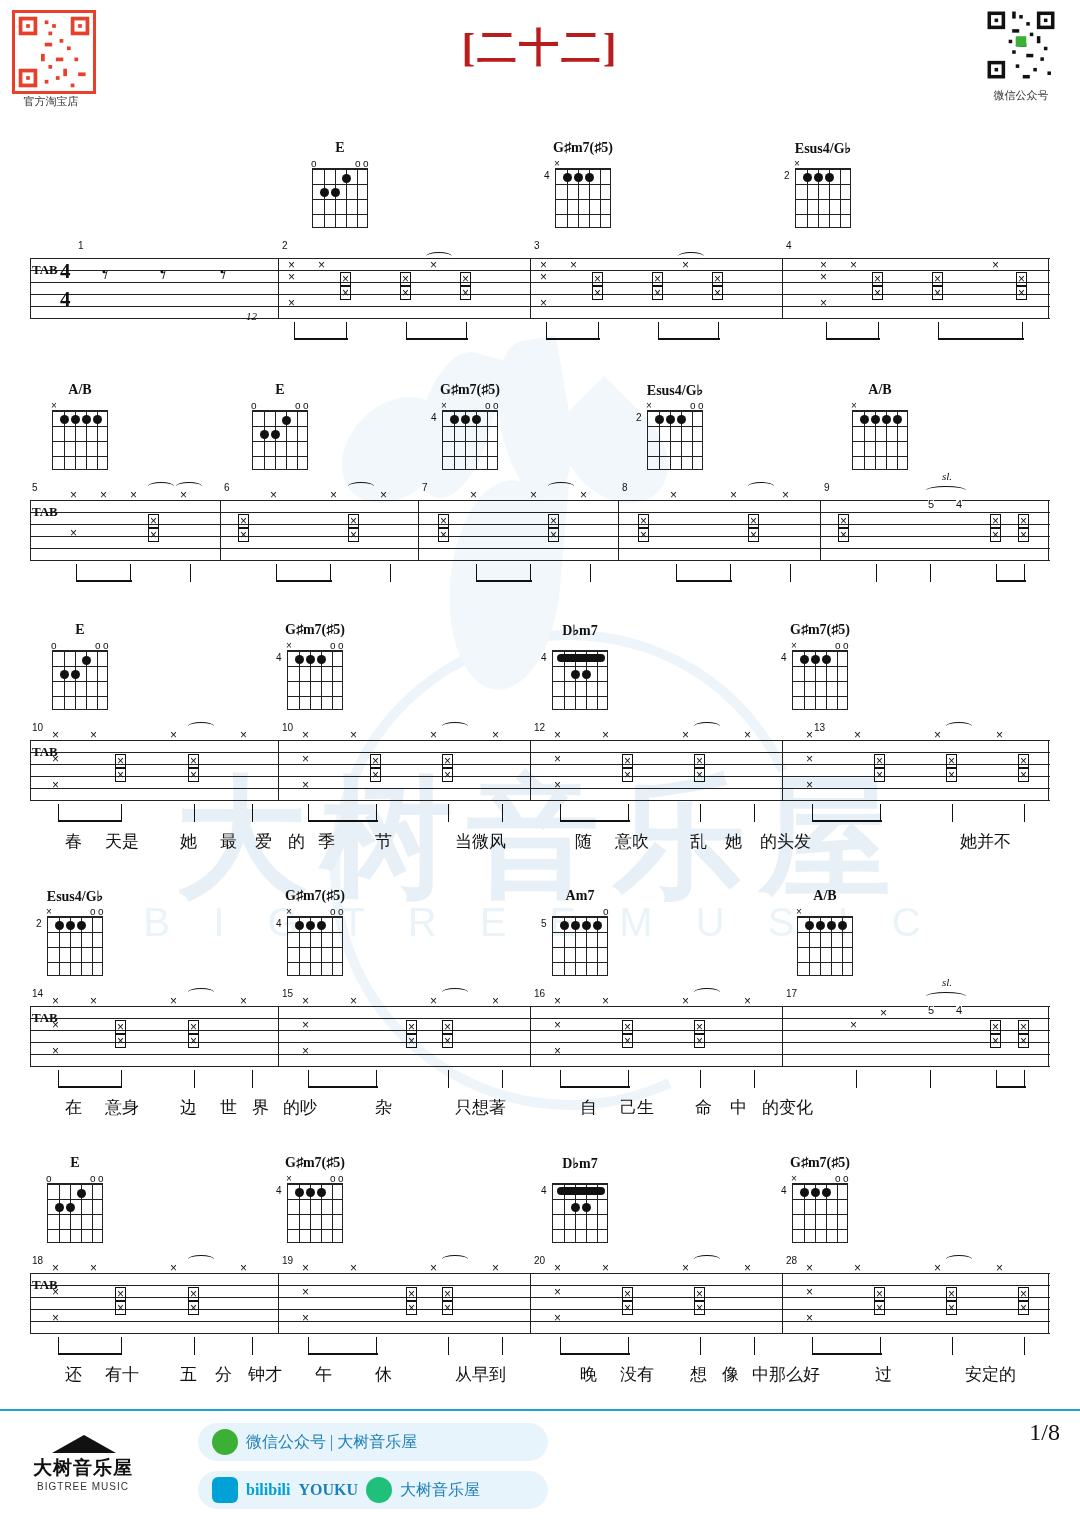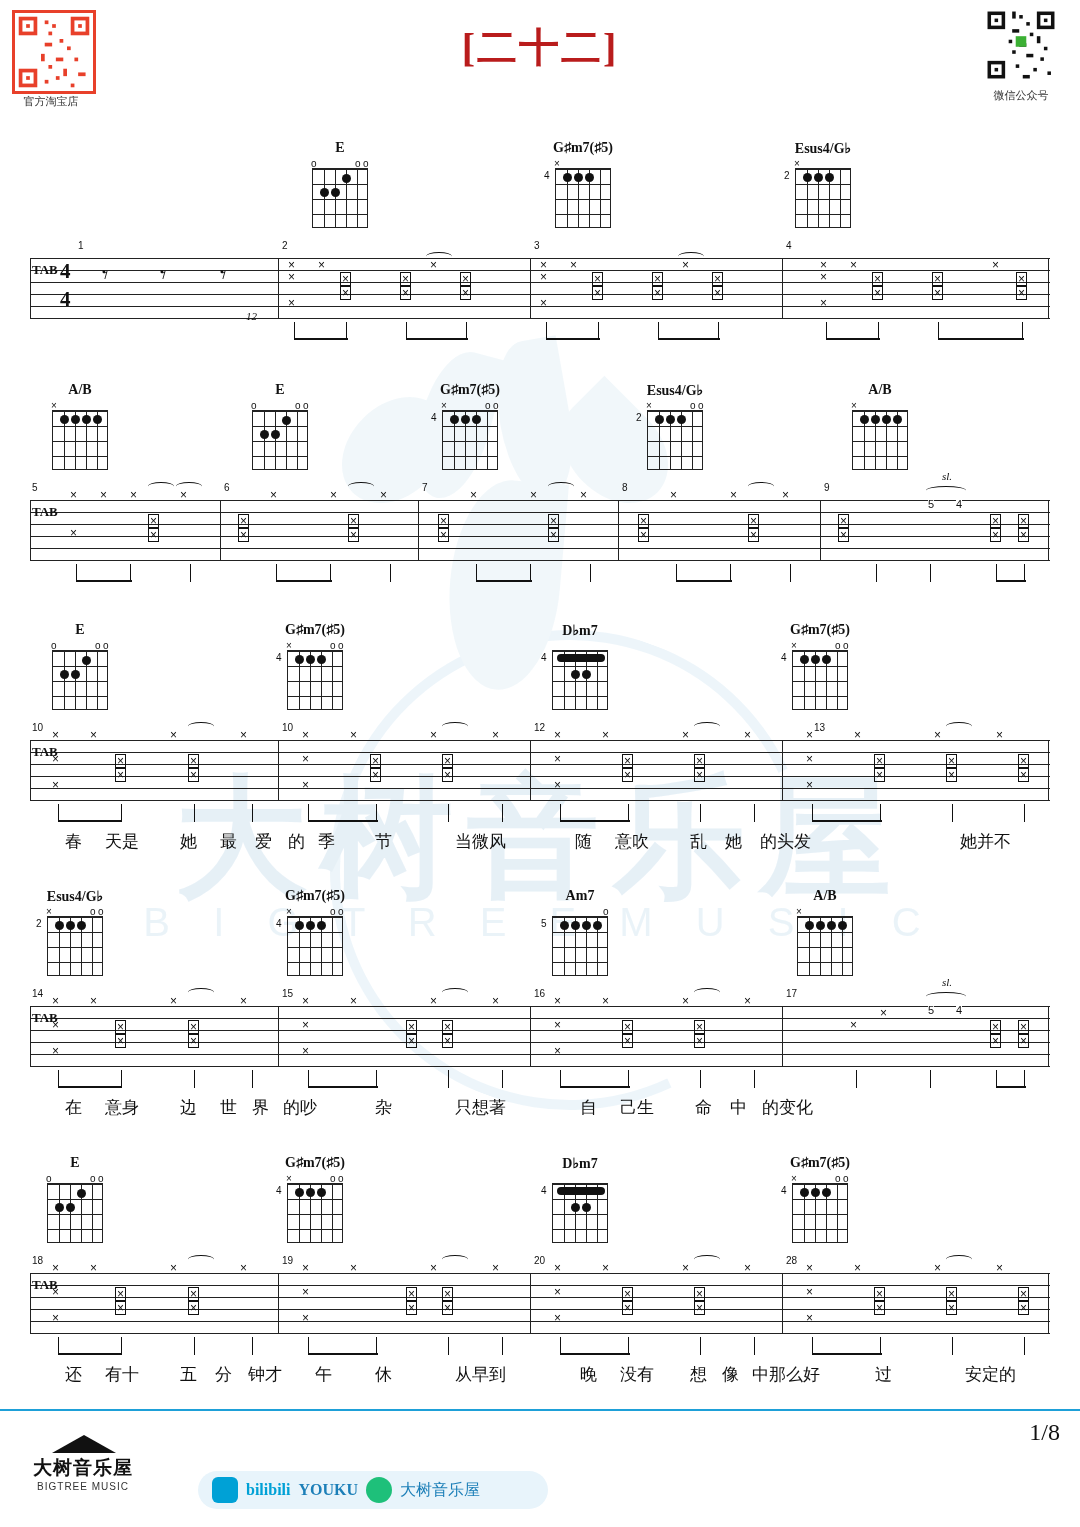--- a/index.html
+++ b/index.html
@@ -1077,20 +1077,24 @@
   </div>
 
   <div class="footer">
     <div class="rule"></div>
     <div class="logo-box">
       <div class="roof"></div>
       <div class="logo-name" style="margin-top:28px">大树音乐屋</div>
       <div class="logo-sub">BIGTREE MUSIC</div>
     </div>
 
+    <div class="pill" style="left:198px;top:14px;width:350px;">
+      <span class="circ-ic" style="background:#3cb034;"></span>
+      <span class="txt">微信公众号 | 大树音乐屋</span>
+    </div>
     <div class="pill" style="left:198px;top:62px;width:350px;">
       <span class="circ-ic" style="background:#00a1d6;border-radius:6px;"></span>
       <span class="txt" style="color:#00a1d6;font-weight:bold;">bilibili</span>
       <span class="txt" style="color:#1c7fb8;font-weight:bold;">YOUKU</span>
       <span class="circ-ic" style="background:#1ec07a;margin-left:8px;"></span>
       <span class="txt">大树音乐屋</span>
     </div>
 
     <div class="pagenum">1/8</div>
   </div>

